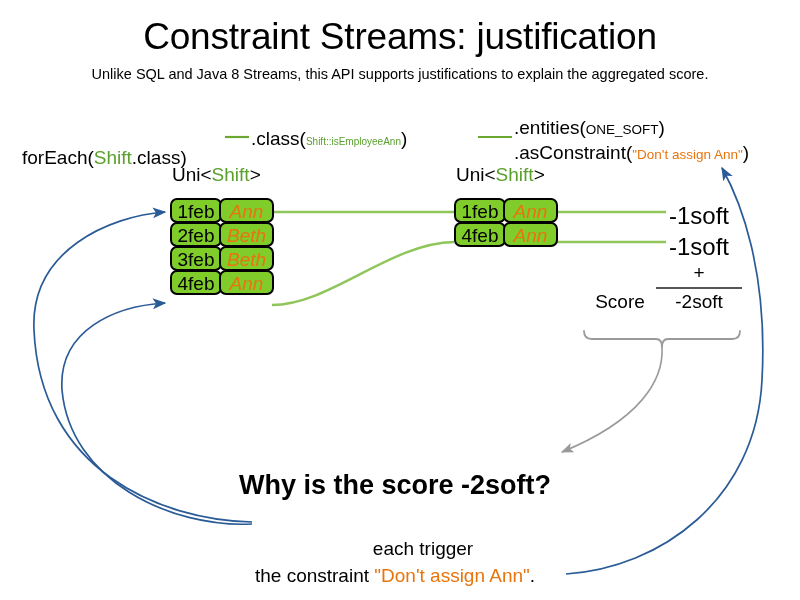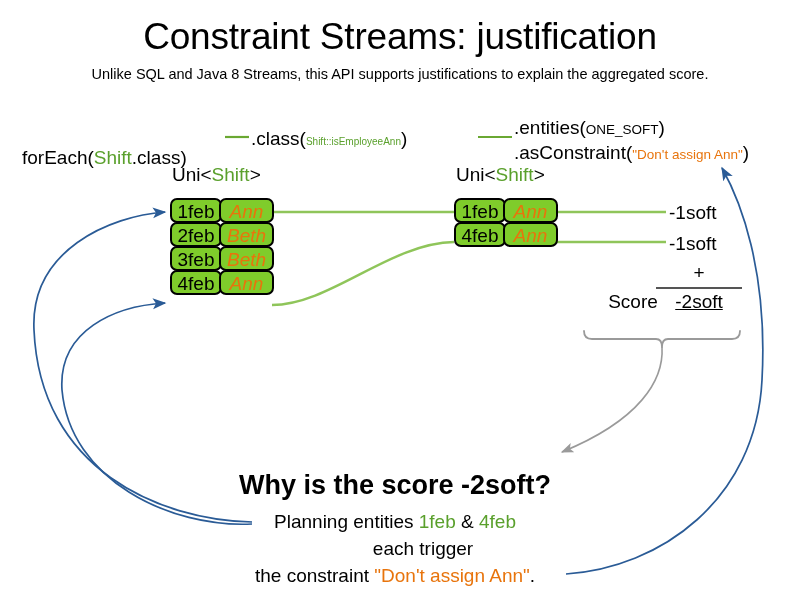--- a/index.html
+++ b/index.html
@@ -115,21 +115,21 @@
   .cell-name {
     width: 55px;
     color: #e8740c;
     margin-left: -3px;
     font-style: italic;
   }
 
   
   .soft-label {
     position: absolute;
-    font-size: 19px;
+    font-size: 24px;
     color: #000;
     white-space: nowrap;
   }
   #soft-1 { left: 669px; top: 202px; }
   #soft-2 { left: 669px; top: 233px; }
 
   
   #score-block {
     position: absolute;
     left: 580px;
@@ -149,36 +149,35 @@
   #score-rule {
     position: absolute;
     left: 76px;
     top: 25px;
     width: 86px;
     height: 2px;
     background: #555555;
   }
   #score-word {
     position: absolute;
-    left: 17px;
+    left: 4px;
     top: 29px;
     width: 72px;
     text-align: center;
     font-size: 19px;
     color: #000;
   }
   #score-total {
     position: absolute;
     left: 76px;
     top: 29px;
     width: 86px;
     text-align: center;
     font-size: 19px;
     color: #000;
-    text-decoration: underline;
   }
 
   
   #why-heading {
     position: absolute;
     left: 0;
     top: 470px;
     width: 790px;
     text-align: center;
     font-size: 27px;
@@ -302,23 +301,20 @@
 
   <div id="score-block">
     <div id="score-plus">+</div>
     <div id="score-rule"></div>
     <div id="score-word">Score</div>
     <div id="score-total">-2soft</div>
   </div>
 
   <div id="why-heading">Why is the score -2soft?</div>
 
-  <div class="why-line" id="why-line-1">
-    <span>Planning entities </span><span class="green">1feb</span><span> &amp; </span><span class="green">4feb</span>
-  </div>
 
   <div class="why-line" id="why-line-2">each trigger</div>
 
   <div class="why-line" id="why-line-3">
     <span>the constraint </span><span class="orange">"Don't assign Ann"</span><span>.</span>
   </div>
 
 </div>
 
 </body></html>

